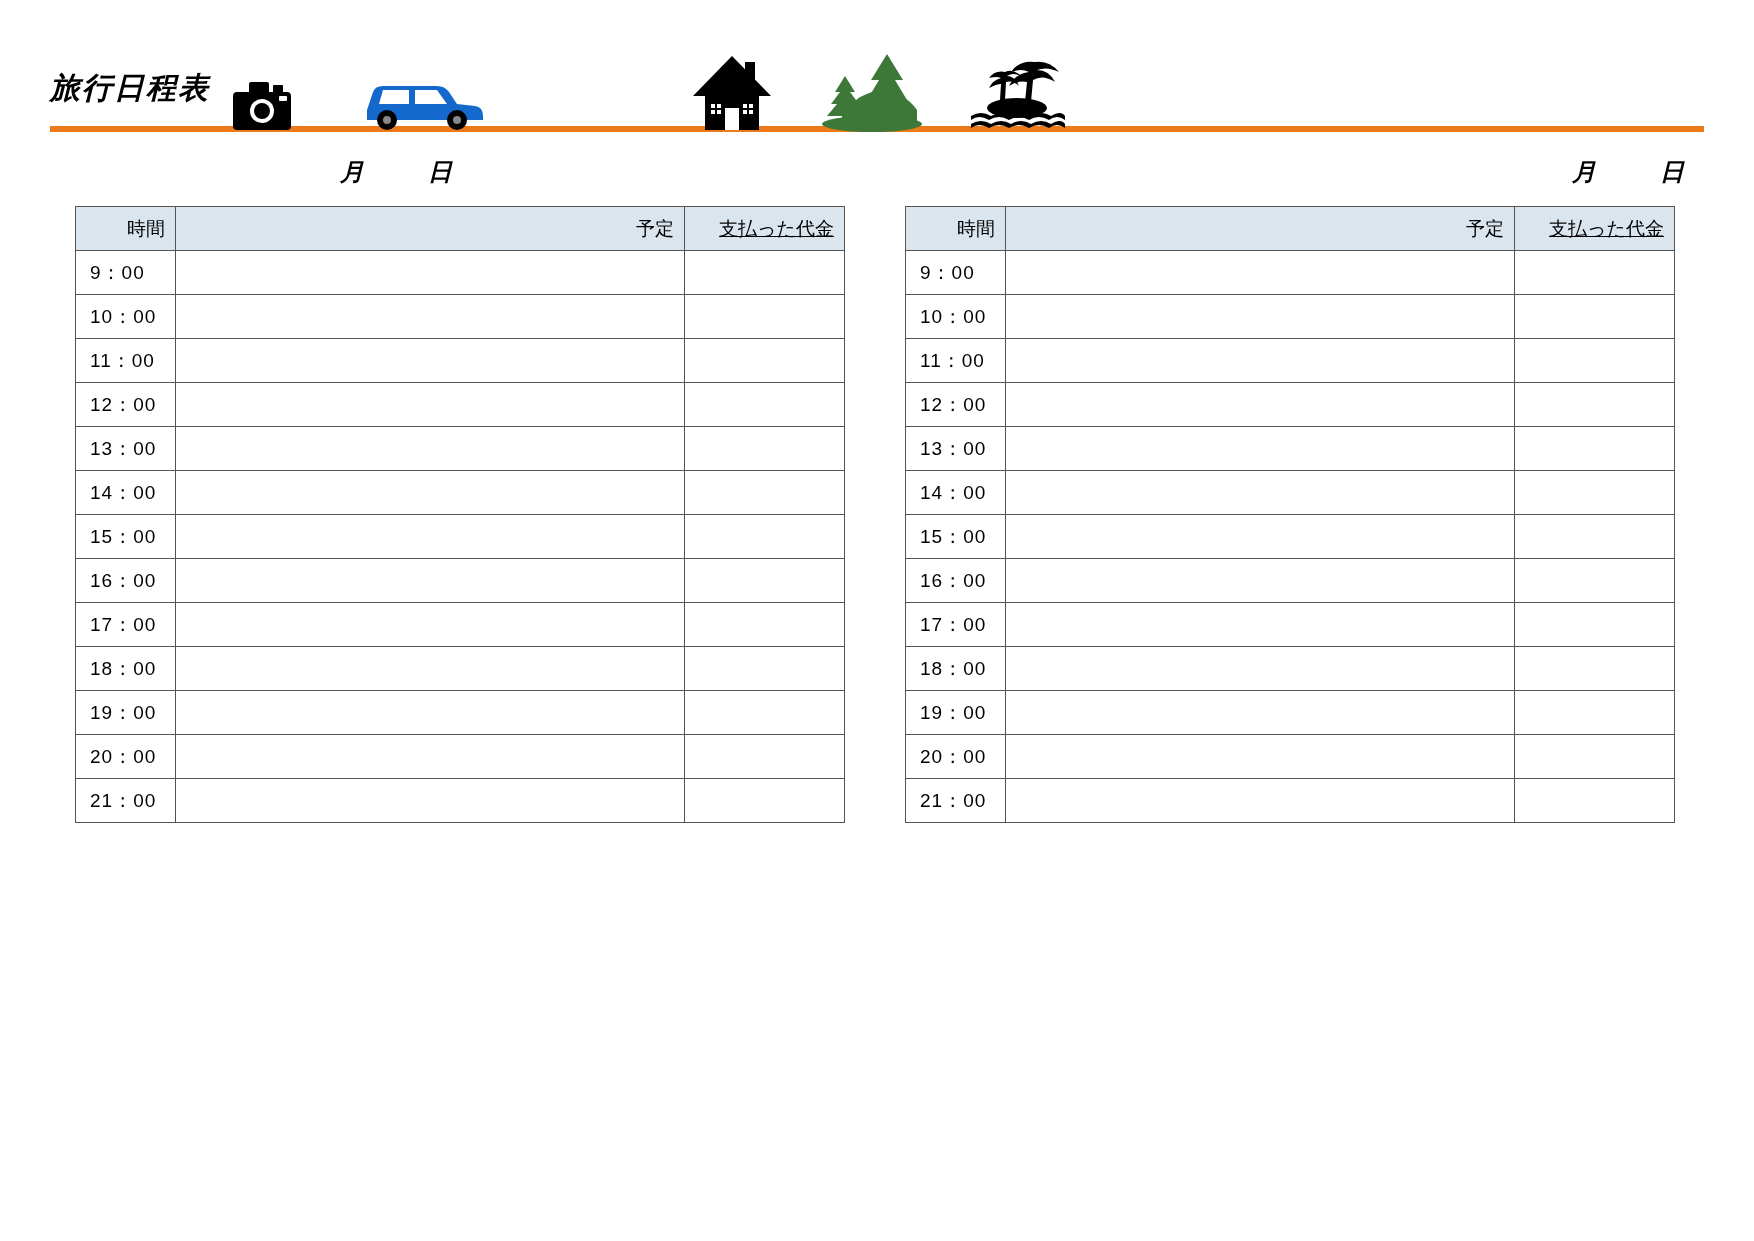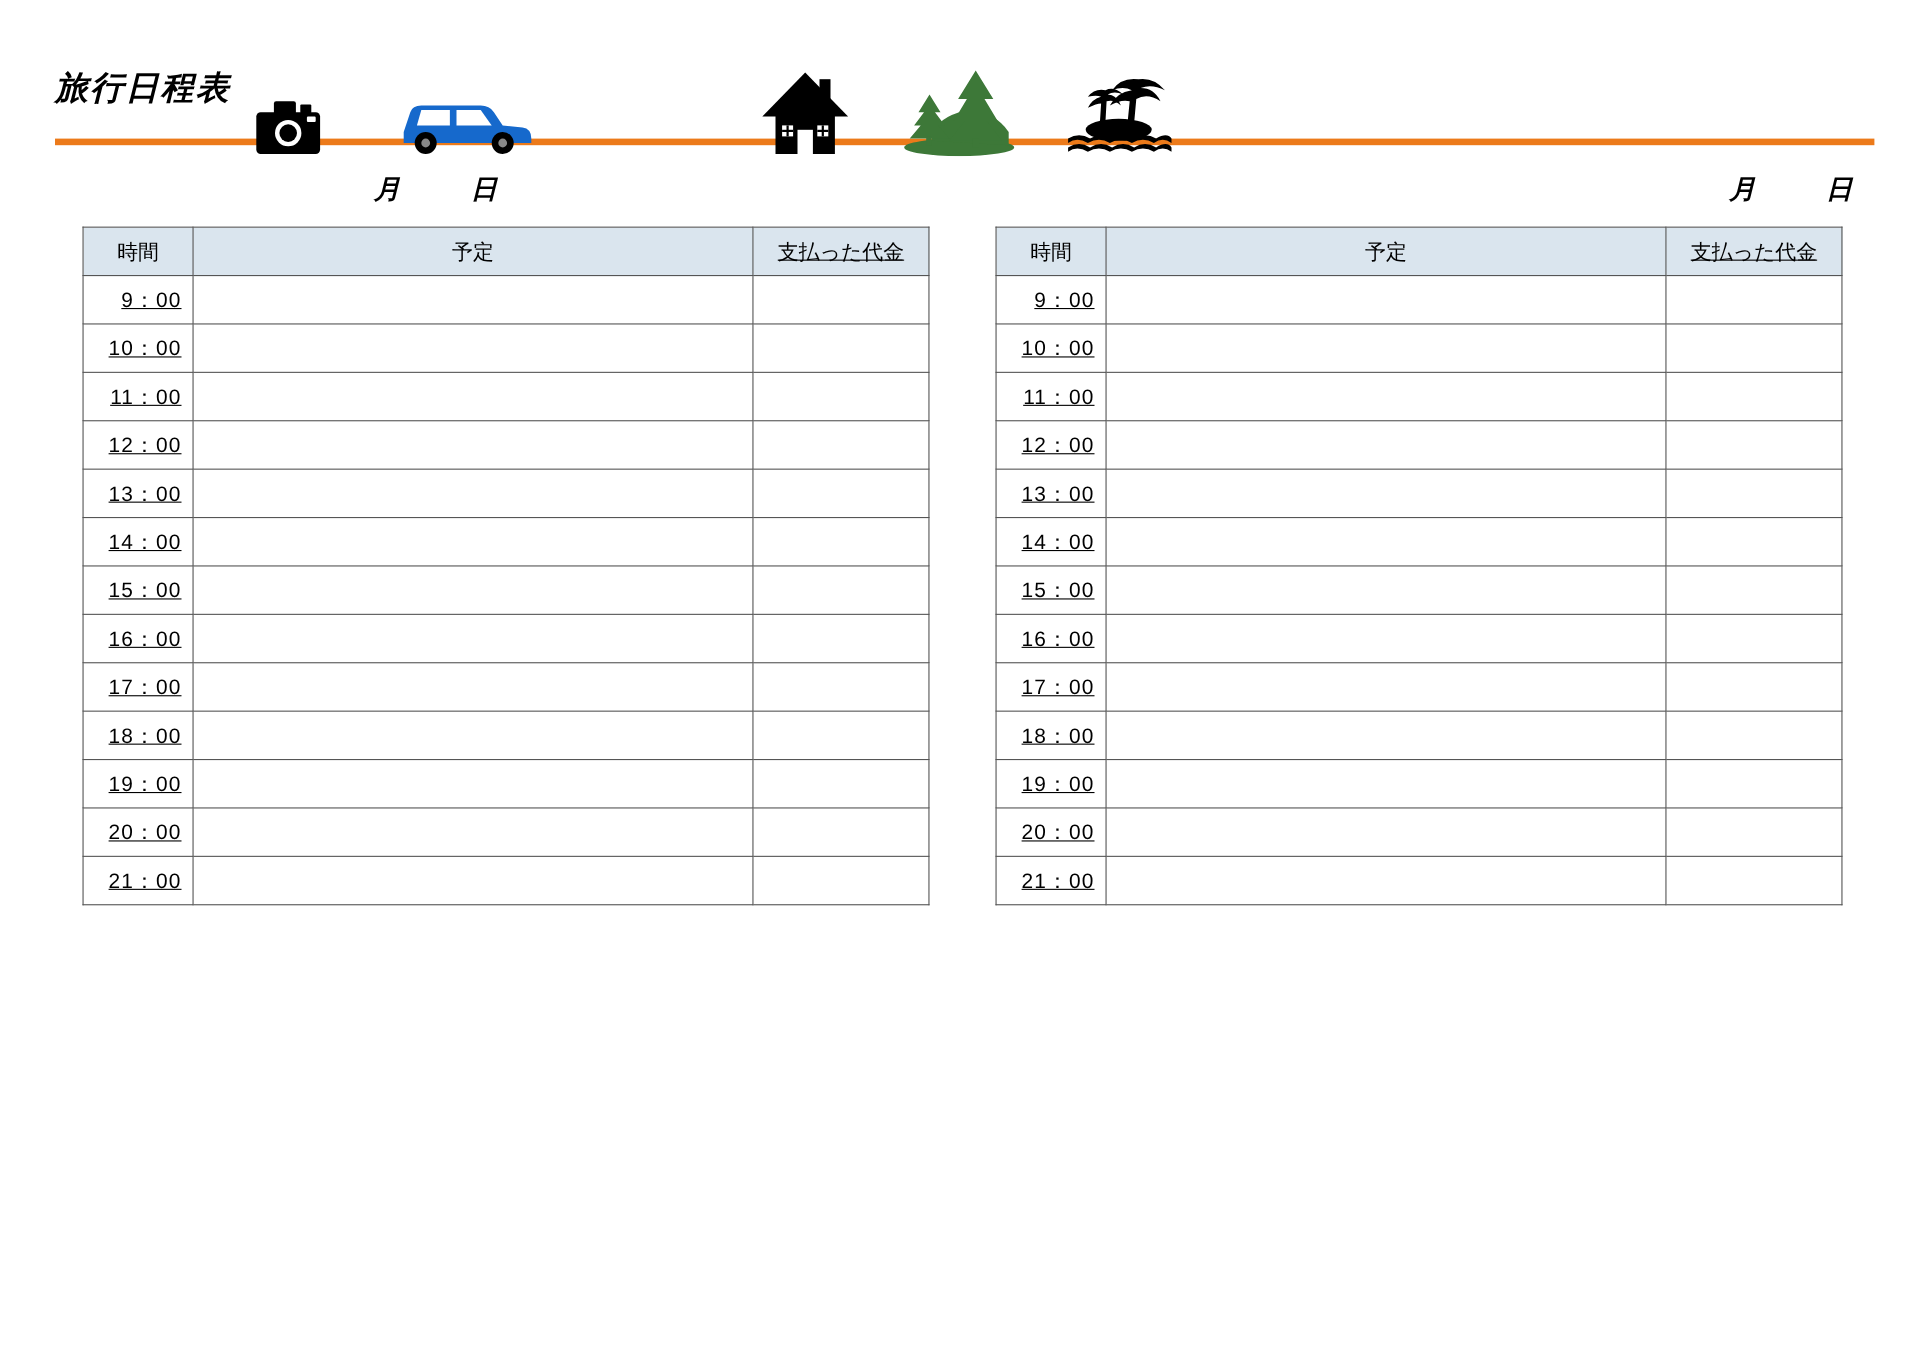--- a/index.html
+++ b/index.html
@@ -5,21 +5,21 @@
     * { margin: 0; padding: 0; box-sizing: border-box; }
     body {
       font-family: "Hiragino Kaku Gothic ProN", "Meiryo", "Yu Gothic", sans-serif;
       background: white;
       width: 1754px;
       height: 1241px;
       padding: 60px 50px;
     }
     .header {
       display: flex;
-      align-items: flex-start;
+      align-items: center;
       gap: 17px;
       padding-bottom: 8px;
       position: relative;
       height: 70px;
     }
     .title {
       font-size: 30px;
       font-weight: 900;
       font-style: italic;
       letter-spacing: 2px;
@@ -68,28 +68,27 @@
     }
     th, td {
       border: 1px solid #555;
       height: 44px;
       font-size: 19px;
       padding: 0 10px;
     }
     th {
       background: #dae5ee;
       font-weight: 500;
-      text-align: center;
+      text-align: right;
     }
     td.time {
       width: 100px;
-      text-align: right;
+      text-align: left;
       padding-left: 14px;
       letter-spacing: 1px;
-      text-decoration: underline;
     }
     td.plan { }
     td.cost { width: 160px; }
     th.time { width: 100px; }
     th.cost { width: 160px; text-decoration: underline; }
     svg { display: block; }
   </style>
 </head>
 <body>
 

